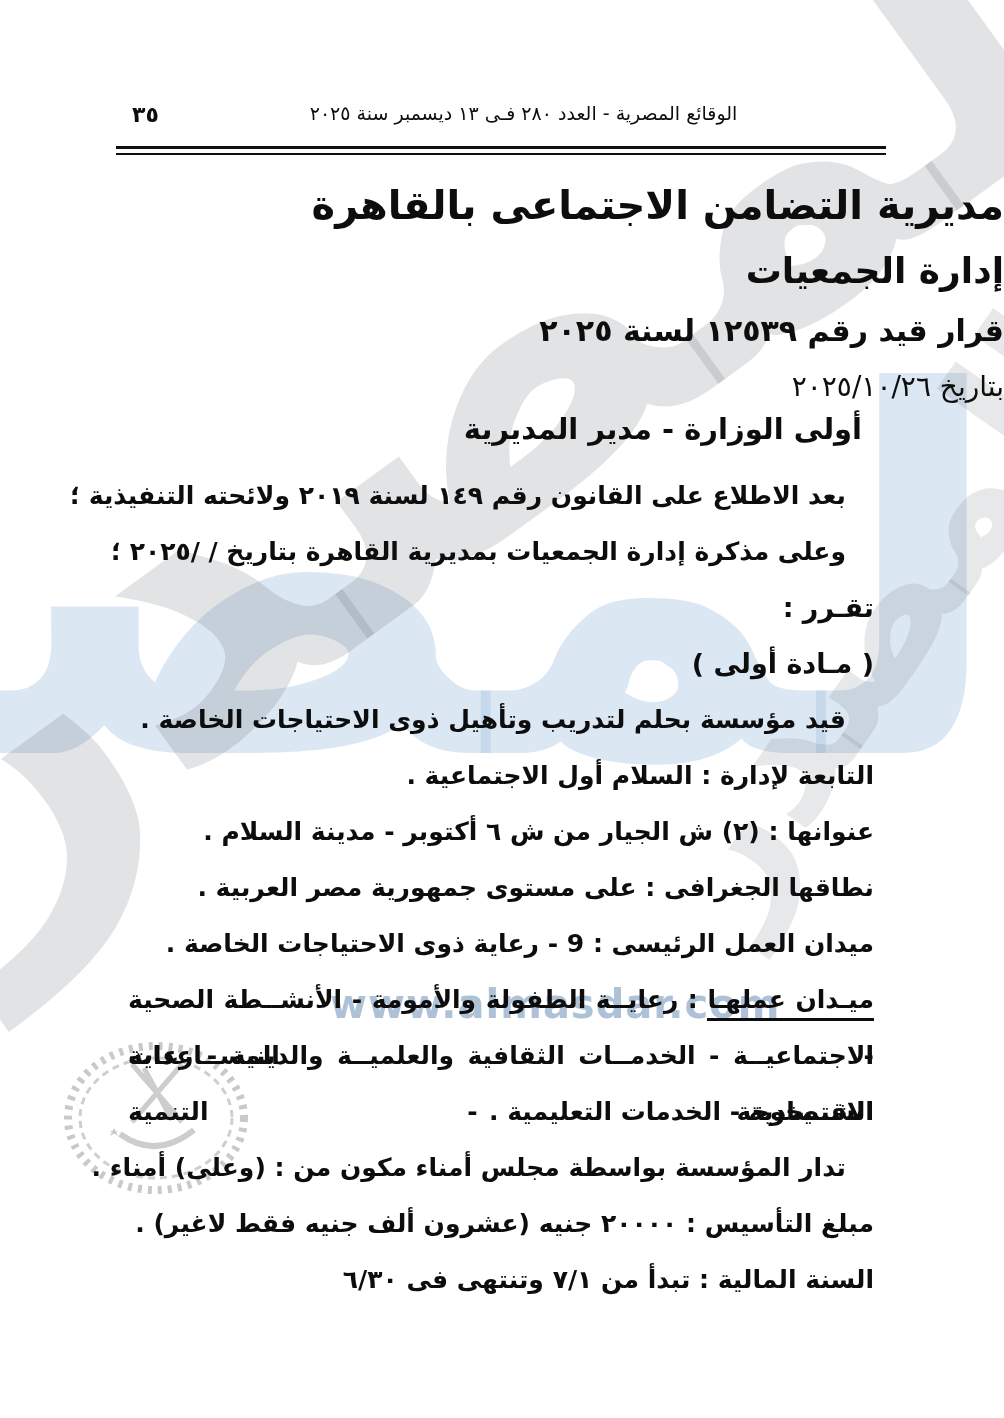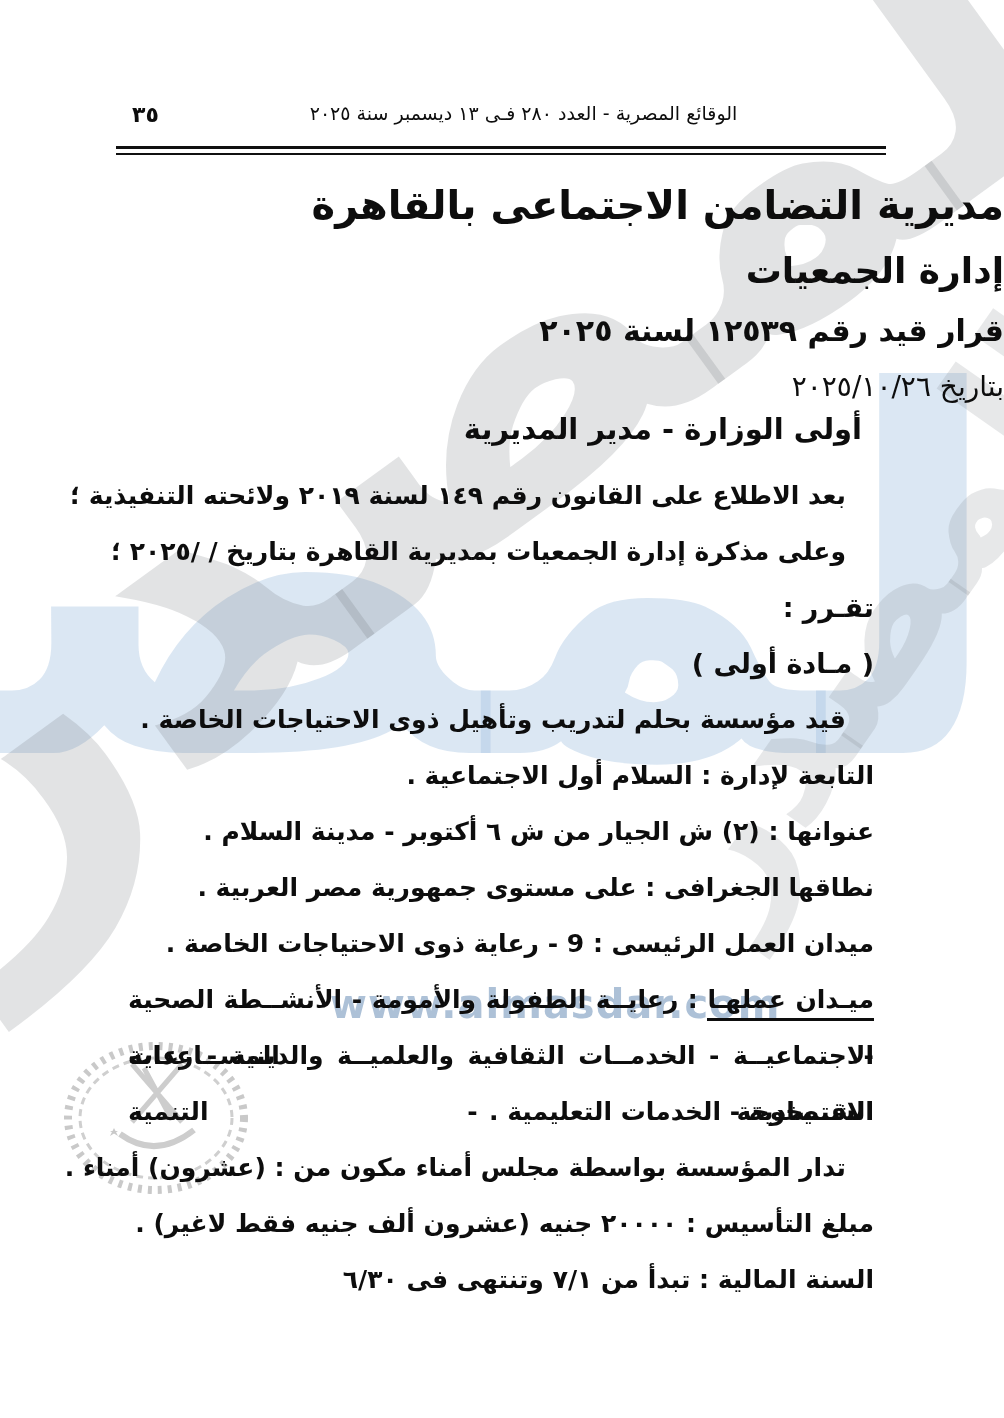--- a/index.html
+++ b/index.html
@@ -109,18 +109,18 @@
     <div class="line center heading">تقـرر :</div>
     <div class="line center heading">( مـادة أولى )</div>
     <div class="line indent">قيد مؤسسة بحلم لتدريب وتأهيل ذوى الاحتياجات الخاصة .</div>
     <div class="line">التابعة لإدارة : السلام أول الاجتماعية .</div>
     <div class="line">عنوانها : (٢) ش الجيار من ش ٦ أكتوبر - مدينة السلام .</div>
     <div class="line">نطاقها الجغرافى : على مستوى جمهورية مصر العربية .</div>
     <div class="line">ميدان العمل الرئيسى : 9 - رعاية ذوى الاحتياجات الخاصة .</div>
     <div class="line justify"><span class="u-prefix">ميـدان عملهـا</span><span> : رعايــة الطفولة والأمومة - الأنشــطة الصحية - المســاعدات</span></div>
     <div class="line justify">الاجتماعيــة - الخدمــات الثقافية والعلميــة والدينية - رعاية الشــيخوخة - التنمية</div>
     <div class="line">الاقتصادية - الخدمات التعليمية .</div>
-    <div class="line indent">تدار المؤسسة بواسطة مجلس أمناء مكون من : (عشرون) أمناء .</div>
+    <div class="line indent">تدار المؤسسة بواسطة مجلس أمناء مكون من : (وعلى) أمناء .</div>
     <div class="line">مبلغ التأسيس : ٢٠٠٠٠ جنيه (عشرون ألف جنيه فقط لاغير) .</div>
     <div class="line">السنة المالية : تبدأ من ٧/١ وتنتهى فى ٦/٣٠</div>
   </div>
 
 </div>
 
 </body></html>

